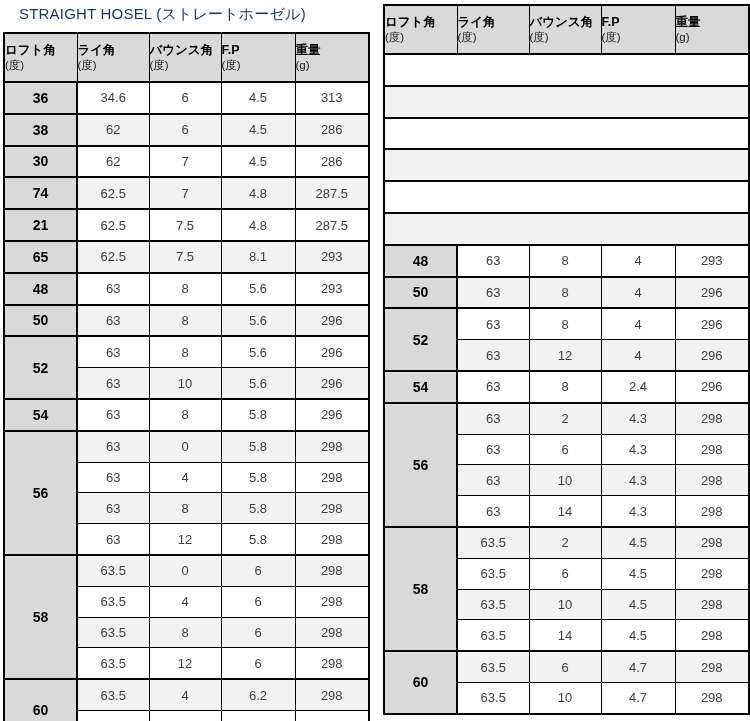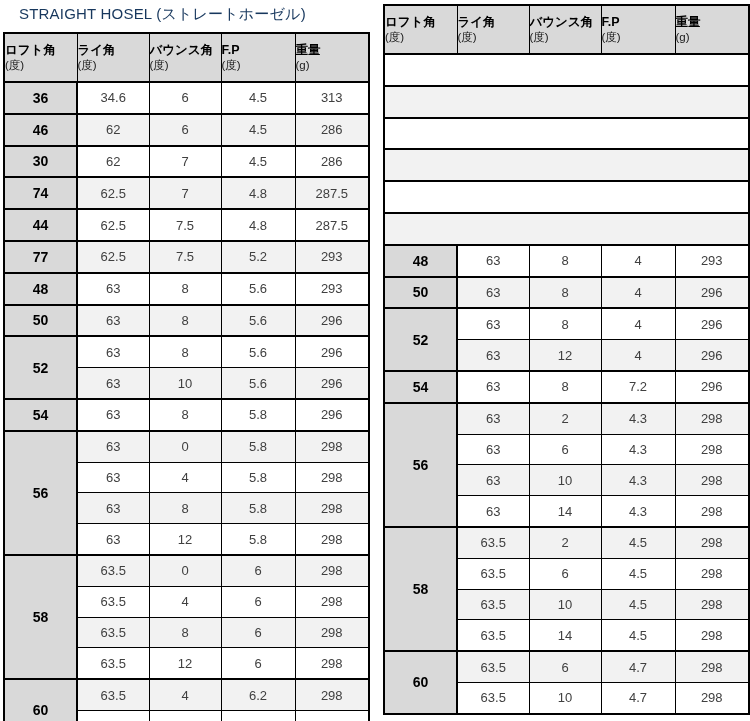--- a/index.html
+++ b/index.html
@@ -121,52 +121,52 @@
         </thead>
       <tbody>
           <tr class="group-start">
             <td class="loft" rowspan="1">36</td>
             <td>34.6</td>
             <td>6</td>
             <td>4.5</td>
             <td>313</td>
           </tr>
           <tr class="group-start alt">
-            <td class="loft" rowspan="1">46</td>
+            <td class="loft" rowspan="1">38</td>
             <td>62</td>
             <td>6</td>
             <td>4.5</td>
             <td>286</td>
           </tr>
           <tr class="group-start">
             <td class="loft" rowspan="1">30</td>
             <td>62</td>
             <td>7</td>
             <td>4.5</td>
             <td>286</td>
           </tr>
           <tr class="group-start alt">
             <td class="loft" rowspan="1">74</td>
             <td>62.5</td>
             <td>7</td>
             <td>4.8</td>
             <td>287.5</td>
           </tr>
           <tr class="group-start">
-            <td class="loft" rowspan="1">44</td>
+            <td class="loft" rowspan="1">21</td>
             <td>62.5</td>
             <td>7.5</td>
             <td>4.8</td>
             <td>287.5</td>
           </tr>
           <tr class="group-start alt">
-            <td class="loft" rowspan="1">77</td>
+            <td class="loft" rowspan="1">65</td>
             <td>62.5</td>
             <td>7.5</td>
-            <td>5.2</td>
+            <td>8.1</td>
             <td>293</td>
           </tr>
           <tr class="group-start">
             <td class="loft" rowspan="1">48</td>
             <td>63</td>
             <td>8</td>
             <td>5.6</td>
             <td>293</td>
           </tr>
           <tr class="group-start alt">
@@ -339,21 +339,21 @@
           <tr class="alt">
             <td>63</td>
             <td>12</td>
             <td>4</td>
             <td>296</td>
           </tr>
           <tr class="group-start">
             <td class="loft" rowspan="1">54</td>
             <td>63</td>
             <td>8</td>
-            <td>7.2</td>
+            <td>2.4</td>
             <td>296</td>
           </tr>
           <tr class="group-start alt">
             <td class="loft" rowspan="4">56</td>
             <td>63</td>
             <td>2</td>
             <td>4.3</td>
             <td>298</td>
           </tr>
           <tr>

